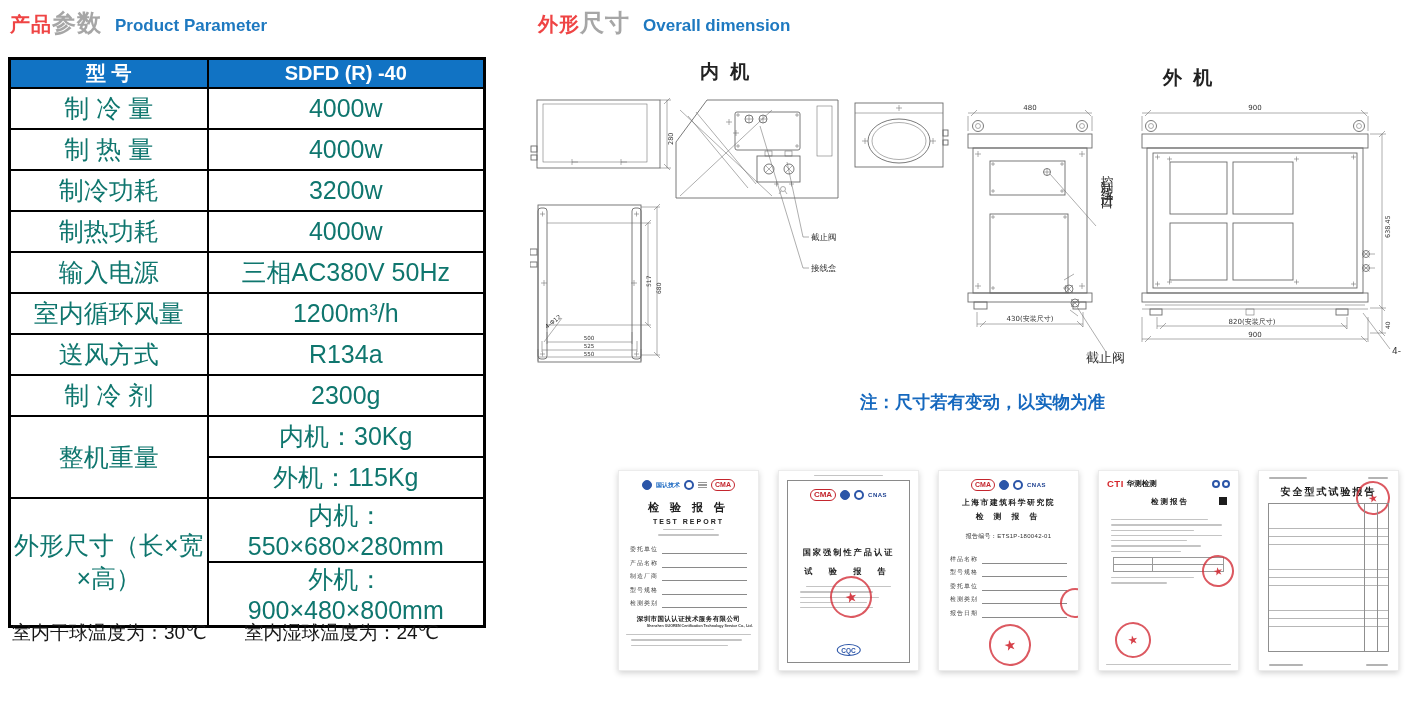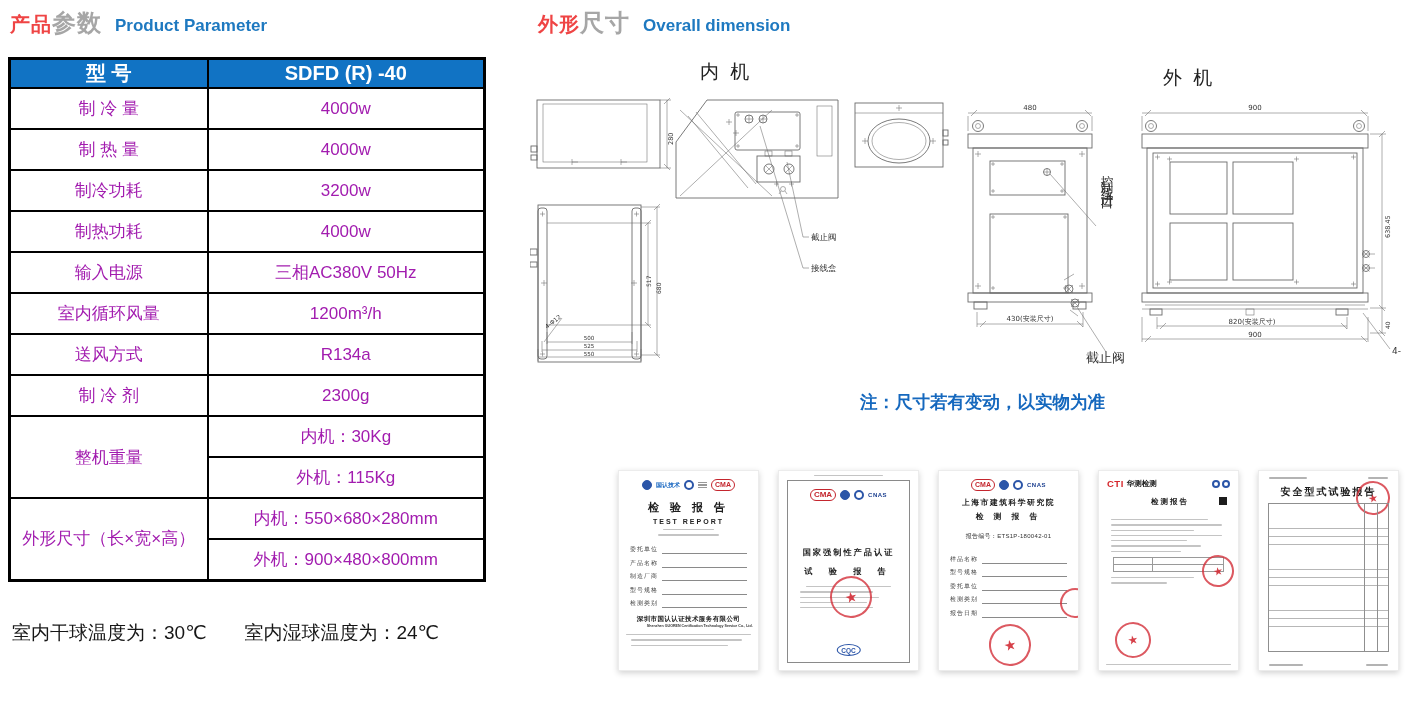--- a/index.html
+++ b/index.html
@@ -11,32 +11,32 @@
 .hd .zh1{font-size:20px;font-weight:700;color:#ef4444;letter-spacing:1px}
 .hd .zh2{font-size:24px;font-weight:800;color:#A6A6A6;letter-spacing:1px}
 .hd .en{font-size:17px;font-weight:600;color:#1E79C0;margin-left:13px}
 #hd-left{left:10px;top:7px}
 #hd-right{left:538px;top:7px}
 
 
 #spec{position:absolute;left:8px;top:57px;width:478px;border-collapse:collapse;
   table-layout:fixed;border:3px solid #000}
 #spec td{border:2px solid #000;text-align:center;vertical-align:middle;
-  font-size:17px;height:41px;padding:0 2px;color:#a21caf}
+  font-size:25px;height:41px;padding:0 2px;color:#0f766e}
 #spec tr.hdr td{background:#1173C4;color:#fff;font-weight:700;font-size:20px;height:28px}
 
 
 #left-notes{position:absolute;left:12px;top:616px;font-size:19px;line-height:33px;color:#161616}
 
 
 #drw{position:absolute;left:530px;top:46px;width:885px;height:420px}
 #drw .s{fill:none;stroke:#6b6b6b;stroke-width:0.9}
 #drw .t{fill:none;stroke:#6b6b6b;stroke-width:0.55}
 #drw text{fill:#333;font-family:"DejaVu Sans","Liberation Sans",sans-serif}
-.drw-title{position:absolute;font-size:19px;font-weight:400;color:#222;letter-spacing:3px;white-space:nowrap}
+.drw-title{position:absolute;font-size:19px;font-weight:700;color:#222;letter-spacing:3px;white-space:nowrap}
 #t-indoor{left:700px;top:59px}
 #t-outdoor{left:1163px;top:65px}
 #note-dim{position:absolute;left:860px;top:390px;font-size:17.5px;font-weight:700;color:#1568BE;white-space:nowrap}
 #ctl-inlet{position:absolute;left:1098px;top:165px;writing-mode:vertical-lr;
   font-size:12.5px;letter-spacing:6px;color:#222}
 
 
 .cert{position:absolute;top:470px;width:141px;height:201px;background:#fff;overflow:hidden;
   box-shadow:0 2px 6px rgba(0,0,0,.18);border:1px solid #ececec}
 #c1{left:618px}#c2{left:778px}#c3{left:938px}#c4{left:1098px}#c5{left:1258px}

